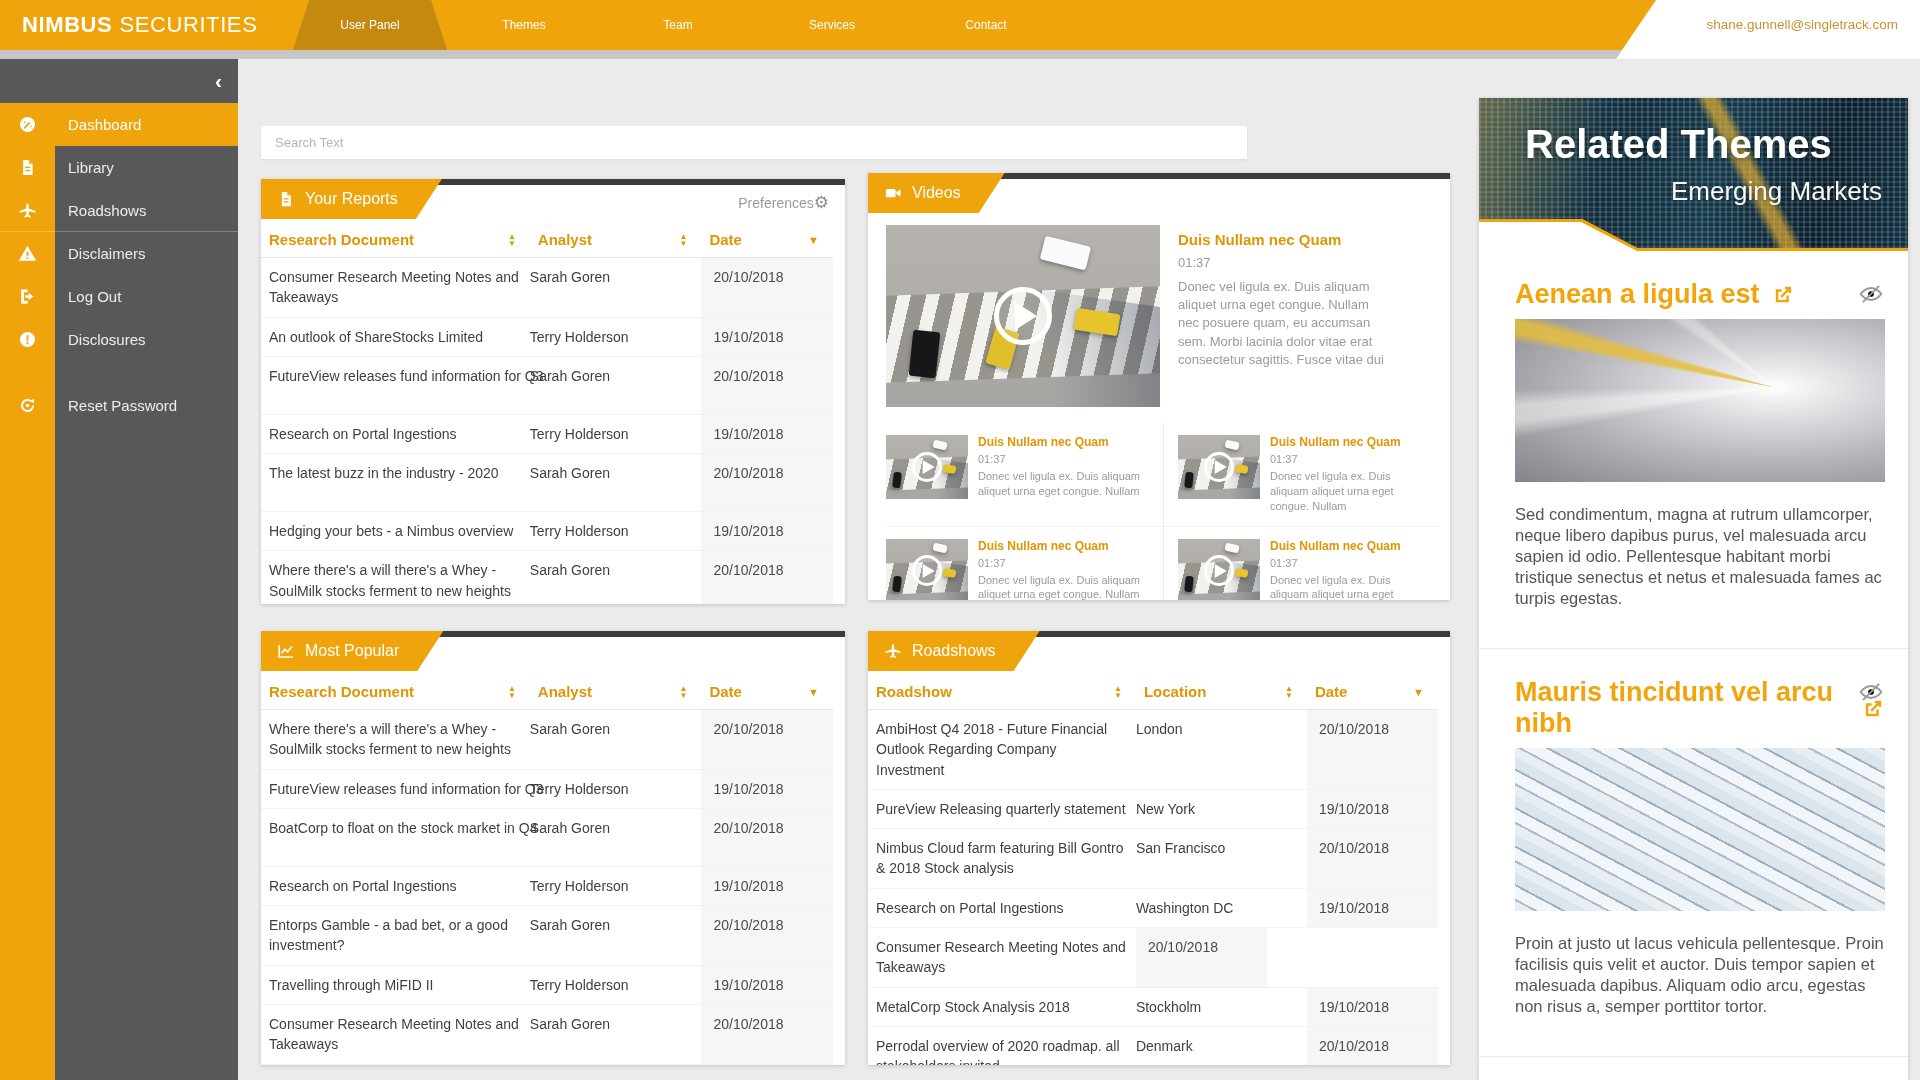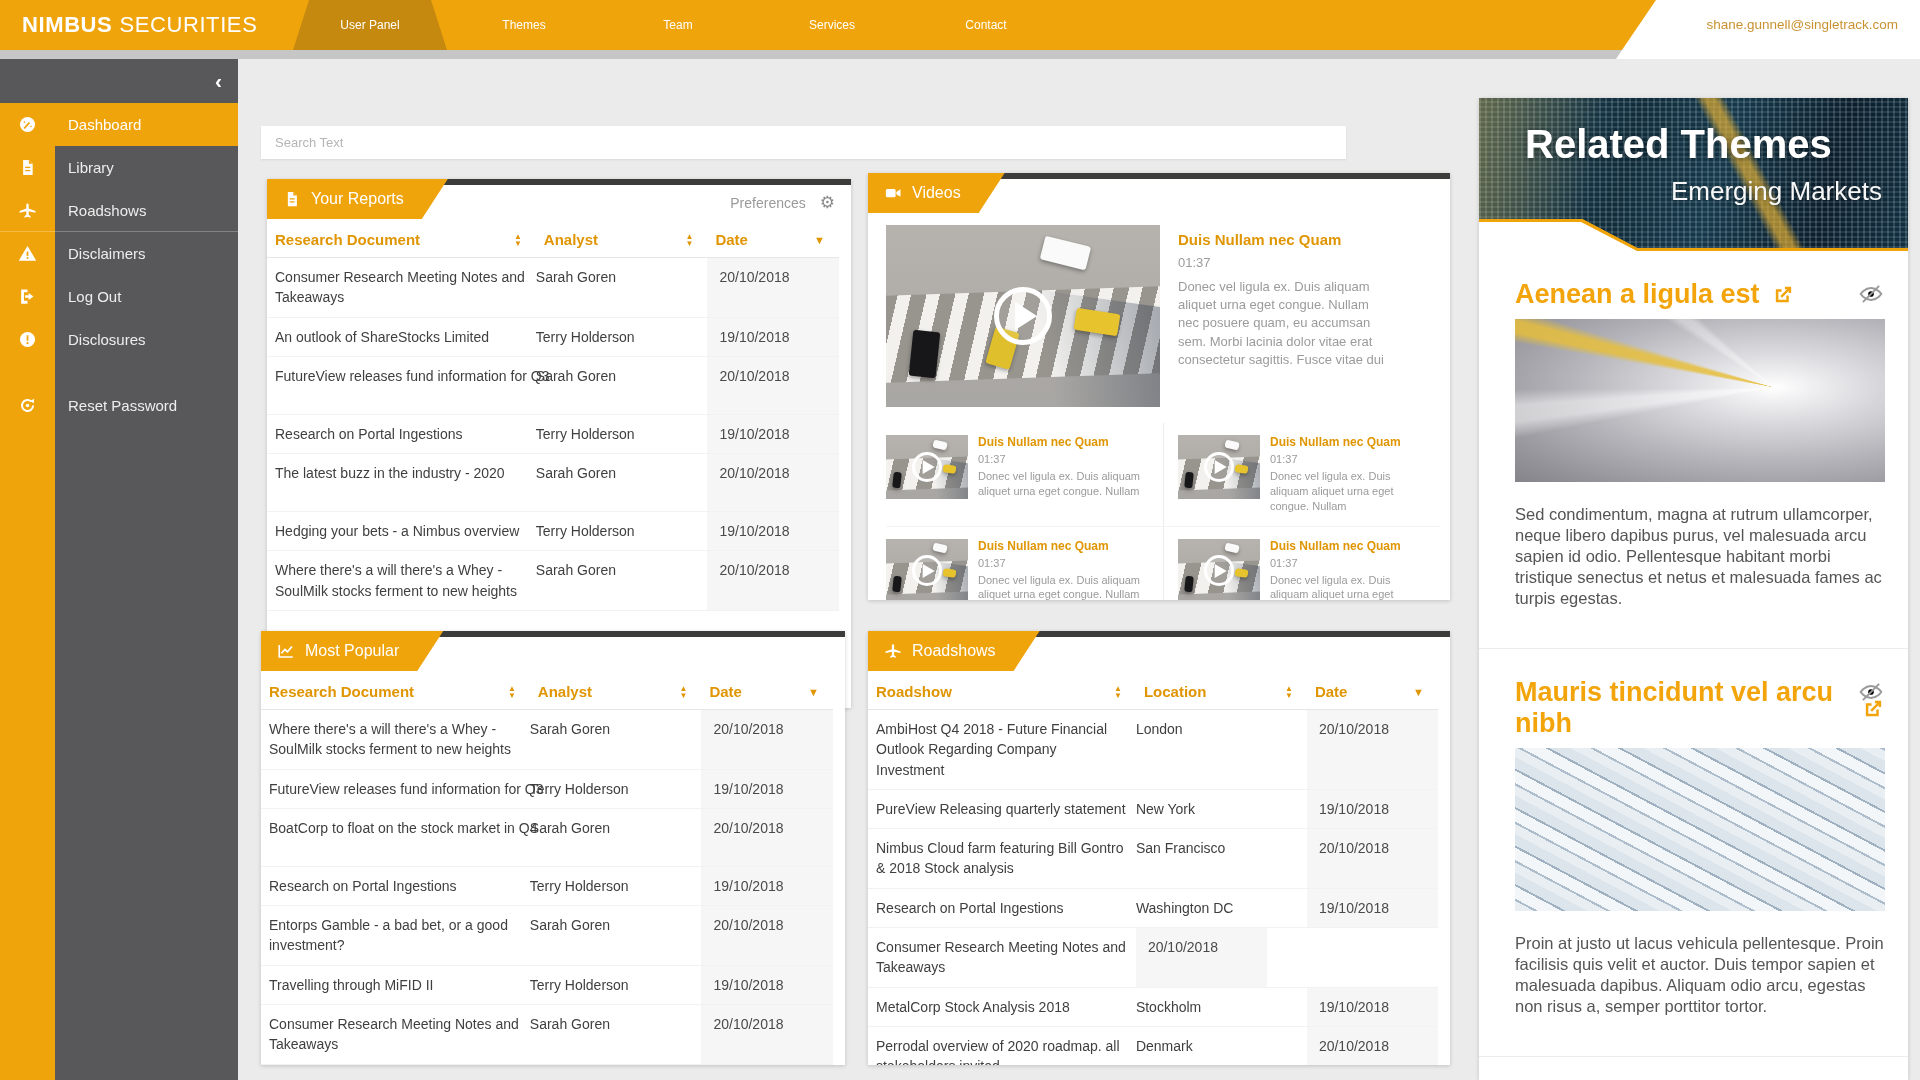--- a/index.html
+++ b/index.html
@@ -36,39 +36,39 @@
   .side-item{display:flex;align-items:center;height:43px;color:#EDEDED;font-size:15px;cursor:pointer;position:relative}
   .side-item .ico{width:55px;flex:none;display:flex;justify-content:center;align-items:center}
   .side-item .ico svg{width:19px;height:19px;color:#fff;fill:currentColor}
   .side-item .lbl{padding-left:13px}
   .side-item.active{background:var(--orange);color:#fff}
   .side-item.divider-after{border-bottom:1px solid rgba(255,255,255,.25)}
   .side-item.gap-after{margin-bottom:23px}
 
   
   #content{position:absolute;left:238px;top:59px;right:0;bottom:0;background:var(--bg)}
-  #search{position:absolute;left:23px;top:67px;width:1085px;height:33px;border:none;background:#fff;
+  #search{position:absolute;left:23px;top:67px;width:986px;height:33px;border:none;background:#fff;
       padding:0 14px;font-size:13px;color:#555;box-shadow:0 1px 2px rgba(0,0,0,.08);outline:none}
   #search::placeholder{color:#B5B5B5}
 
   .panel{position:absolute;background:#fff;box-shadow:0 1px 4px rgba(0,0,0,.18);overflow:hidden}
   .panel::before{content:"";position:absolute;top:0;left:0;right:0;height:6px;background:var(--panel-dark)}
   .tab{position:absolute;top:0;left:0;height:40px;background:var(--orange);color:#fff;display:flex;
       align-items:center;gap:10px;padding:0 44px 0 16px;font-size:16px;z-index:3;
       clip-path:polygon(0 0,100% 0,calc(100% - 26px) 100%,0 100%)}
   .tab svg{width:18px;height:18px;fill:#fff;color:#fff}
 
-  #p-reports{left:29px;top:120px;width:584px;height:529px}
+  #p-reports{left:23px;top:120px;width:584px;height:425px}
   #p-videos{left:630px;top:114px;width:582px;height:427px}
   #p-popular{left:23px;top:572px;width:584px;height:434px}
   #p-roadshows{left:630px;top:572px;width:582px;height:434px}
   #p-related{left:1241px;top:39px;width:429px;height:982px}
   #p-related::before{display:none}
 
-  .pref{position:absolute;top:13px;right:16px;display:flex;align-items:center;gap:14px;
+  .pref{position:absolute;top:13px;right:16px;display:flex;align-items:center;gap:0;
       color:#9a9a9a;font-size:14px;z-index:3;cursor:pointer}
   .gear{font-size:17px;color:#8b8b8b}
 
   
   .table{margin:42px 12px 0 0}
   .thead{display:flex;border-bottom:1px solid #E6E6E6;color:var(--orange-text);font-weight:700;font-size:15px}
   .thead .c{display:flex;align-items:center;justify-content:space-between;padding:10px 14px 9px 8px}
   .c1{width:47%;padding-left:17px}
   .c2{width:30%}
   .c3{width:23%;padding-left:12px}

